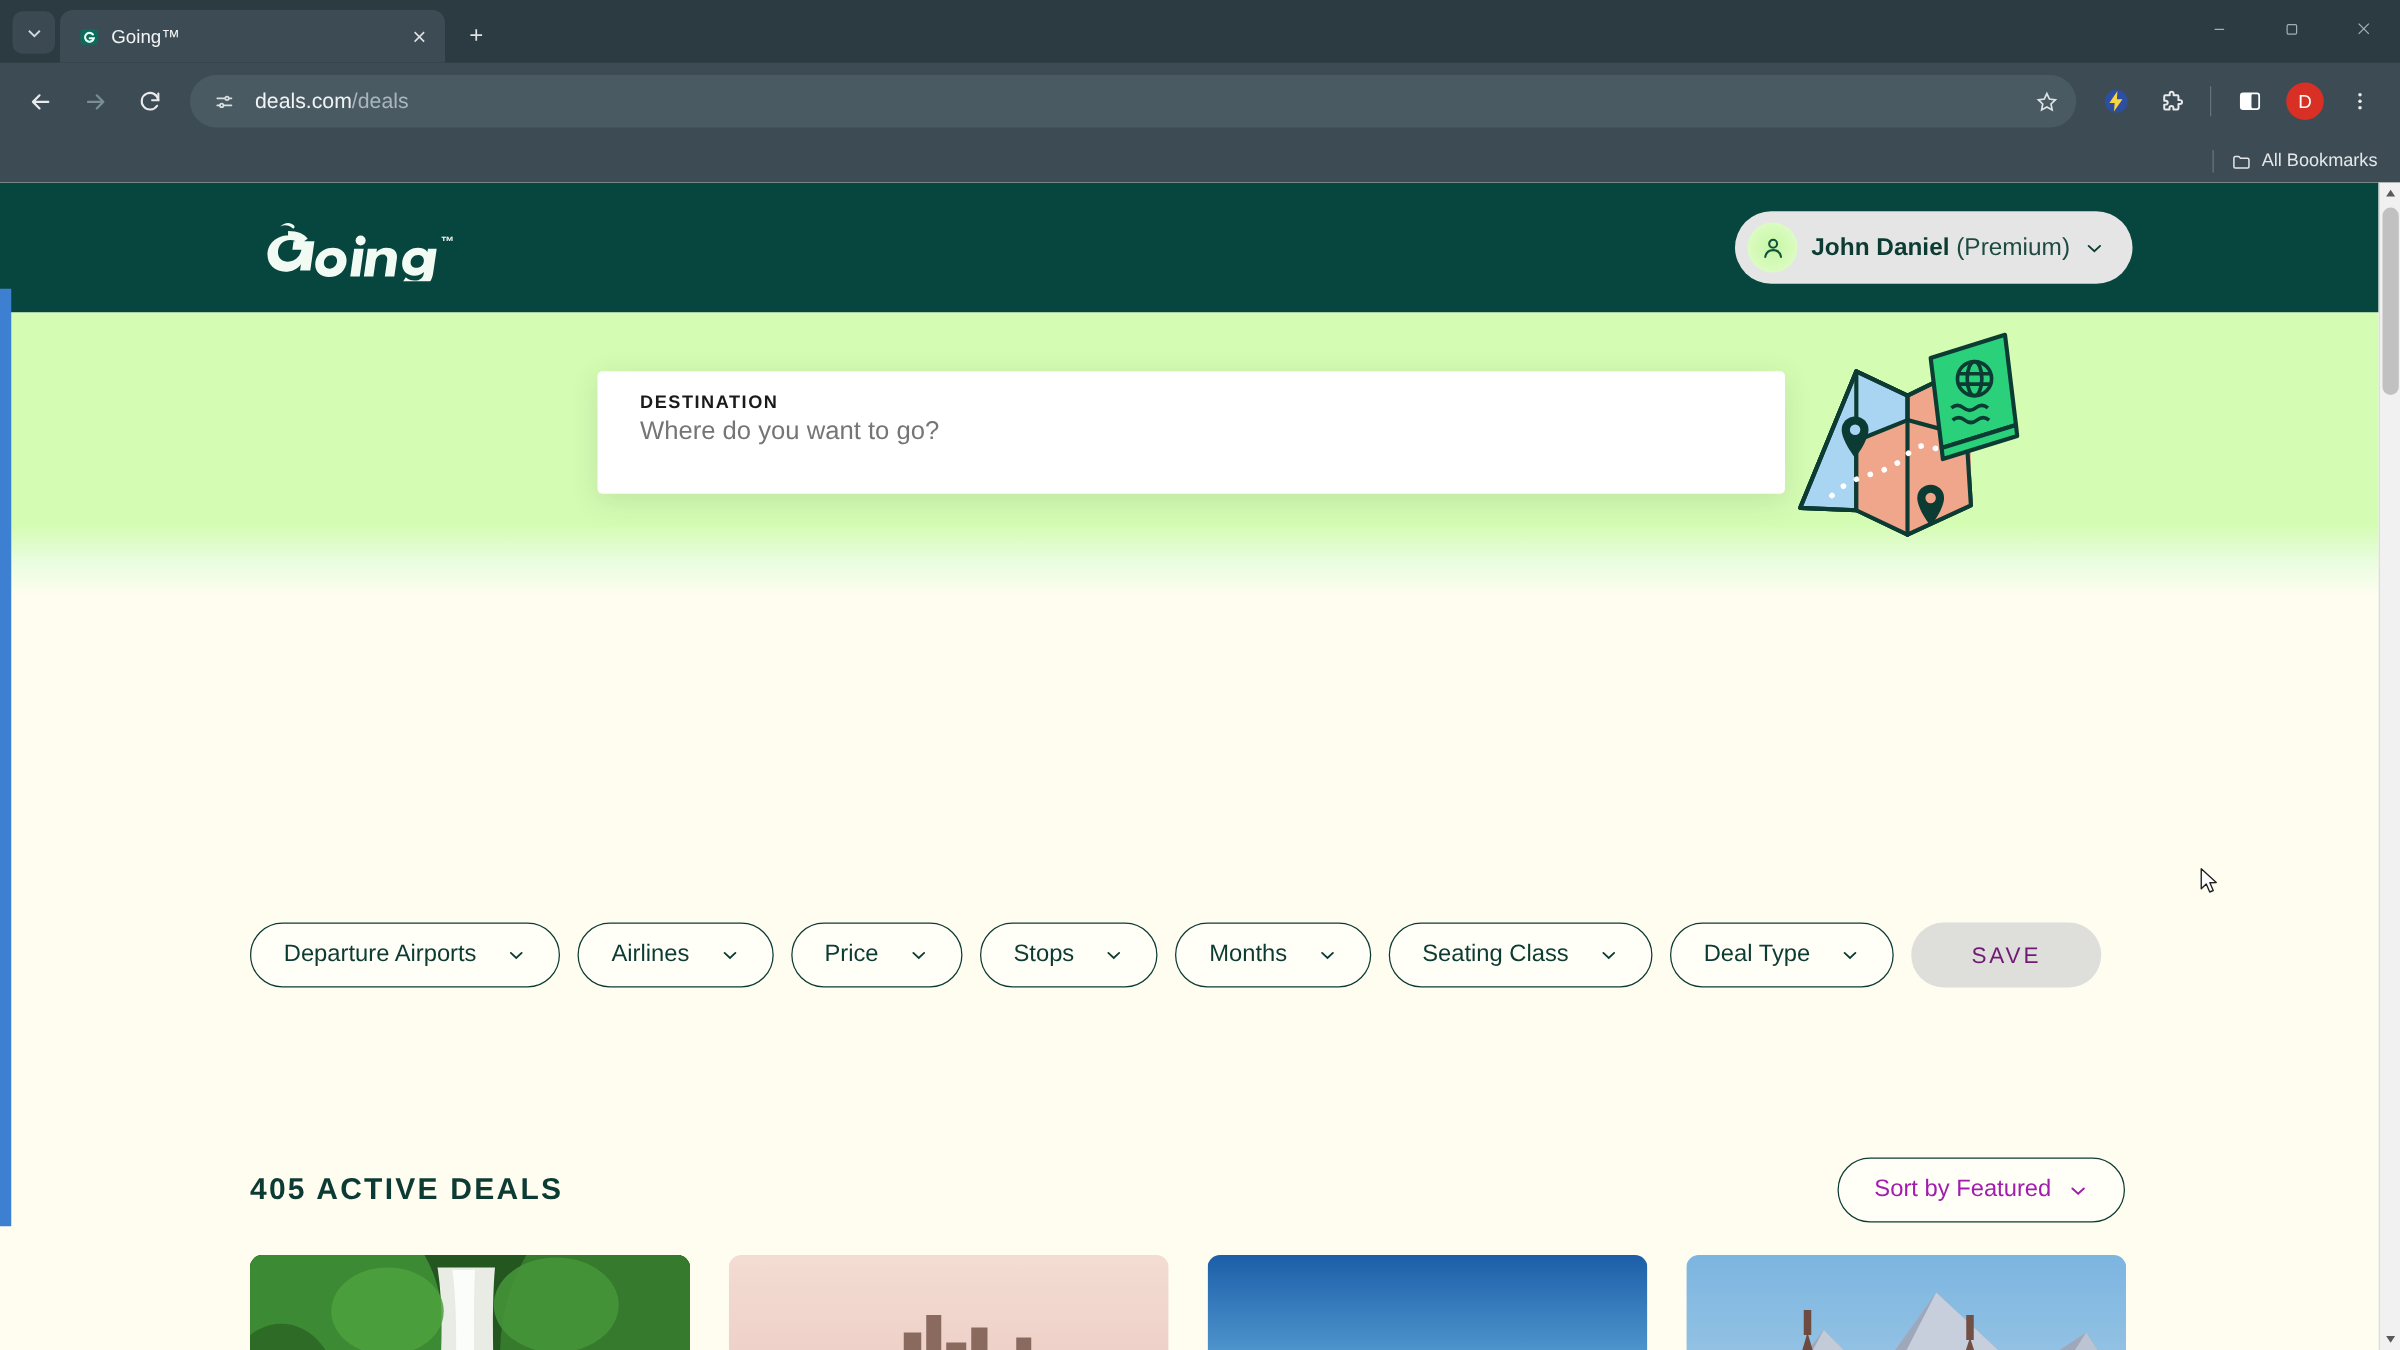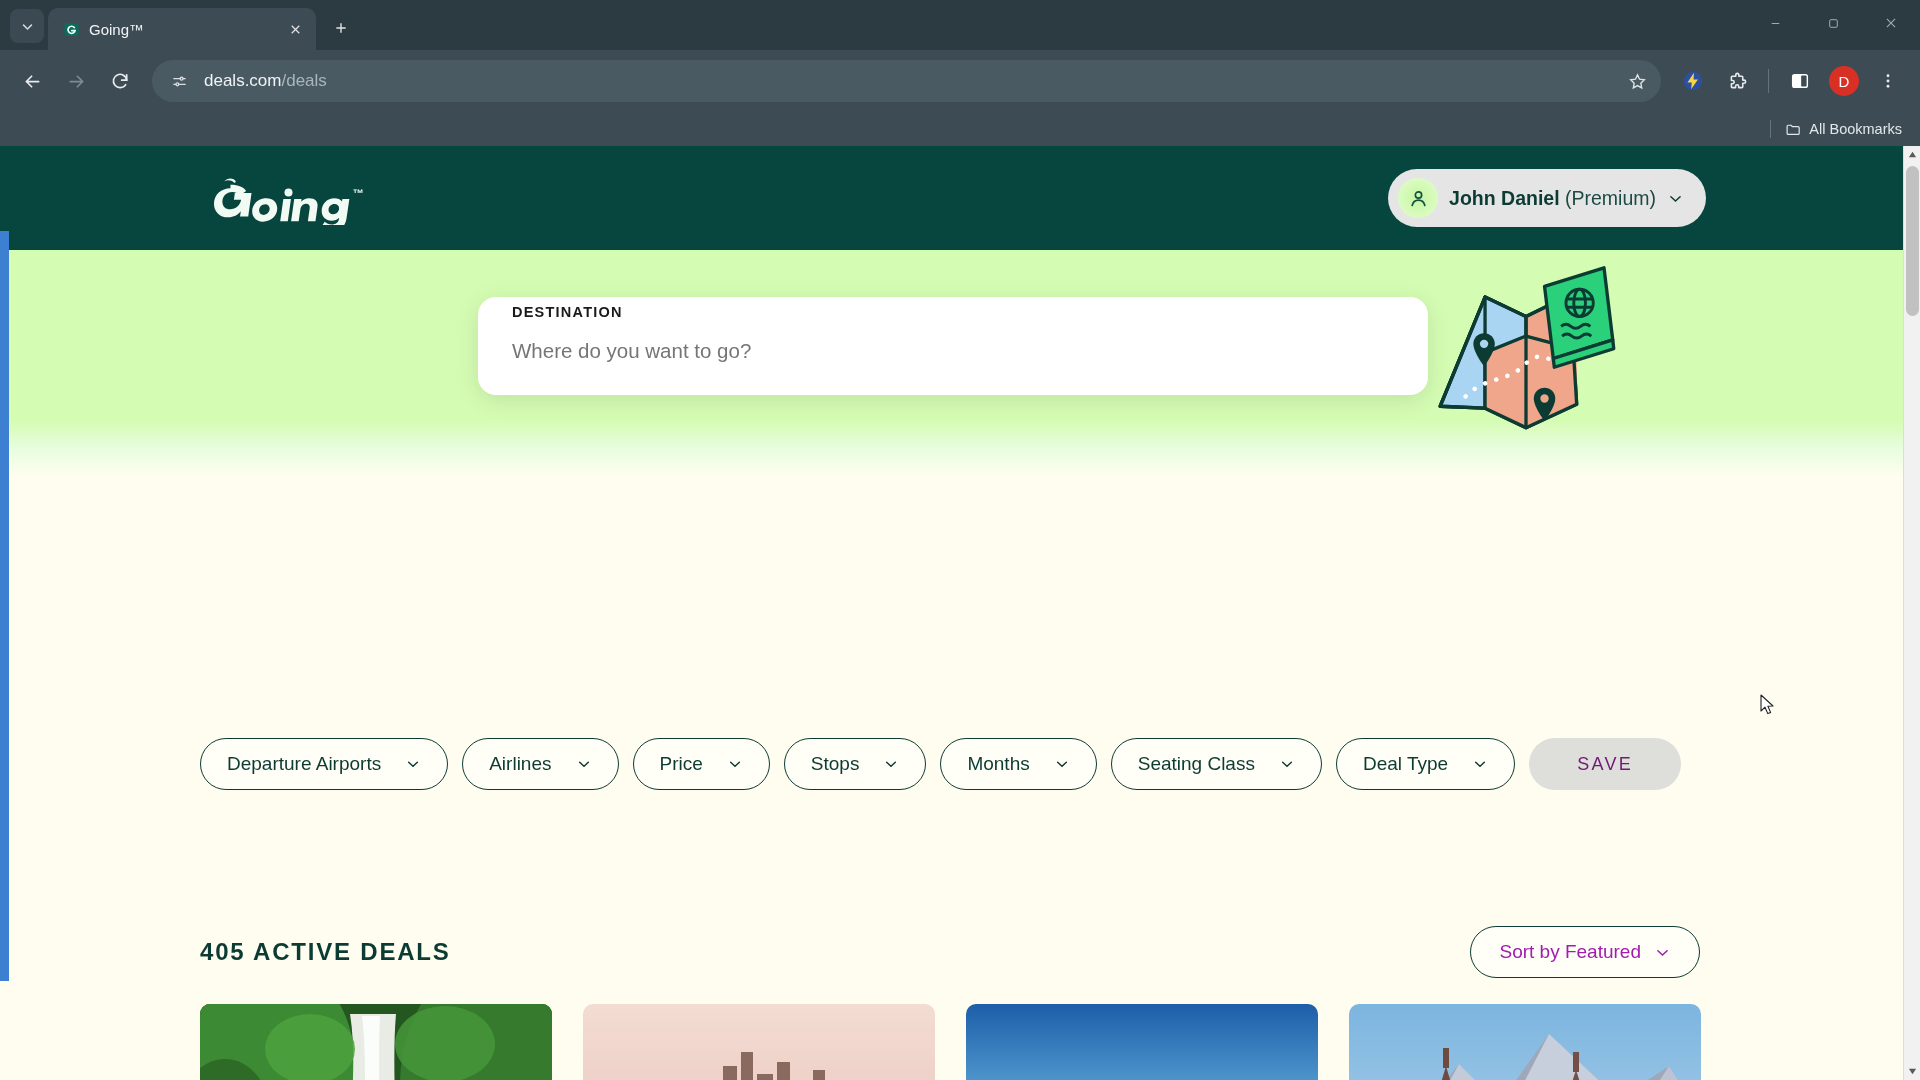--- a/index.html
+++ b/index.html
@@ -17,21 +17,21 @@
     height: 50px; background: #2c3a41;
     display: flex; align-items: flex-end; padding-left: 6px; position: relative;
   }
   .tab-list-btn {
     width: 34px; height: 34px; margin: 0 4px 7px 4px;
     border-radius: 8px; background: #3b4a52;
     display: flex; align-items: center; justify-content: center;
     color: #cfd8dc; flex: 0 0 auto;
   }
   .tab {
-    width: 268px; height: 42px; background: #3d4c54;
+    width: 308px; height: 42px; background: #3d4c54;
     border-radius: 10px 10px 0 0;
     display: flex; align-items: center; gap: 9px;
     padding: 0 10px 0 14px; position: relative;
   }
   .tab-favicon {
     width: 18px; height: 18px; flex: 0 0 auto;
     display: flex; align-items: center; justify-content: center;
   }
   .tab-title {
     flex: 1; color: #f1f3f4; font-size: 15px; white-space: nowrap;
@@ -138,28 +138,28 @@
 
   
   .hero {
     position: relative;
     background: linear-gradient(180deg, #d5fcb3 0%, #d5fcb3 63%, #e9fde0 74%, #fffdf0 84%, #fffdf0 100%);
     height: 270px;
   }
   .search-card {
     position: absolute; left: 478px; top: 47px;
     width: 950px; height: 98px; background: #fff;
-    border-radius: 18px; box-shadow: 0 5px 22px rgba(40,60,40,0.13);
-    padding: 7px 34px;
+    border-radius: 4px; box-shadow: 0 5px 22px rgba(40,60,40,0.13);
+    padding: 17px 34px;
   }
   .search-label {
     font-size: 14.5px; font-weight: 700; letter-spacing: 0.085em; color: #1a1a1a;
   }
   .search-input {
-    margin-top: 19px; font-size: 20.5px; color: #767676;
+    margin-top: 3px; font-size: 20.5px; color: #767676;
     border: none; outline: none; background: transparent; width: 100%;
     font-family: "Liberation Sans", sans-serif;
   }
   .adventurous {
     position: absolute; left: 745px; top: 190px;
     background: #d2fcae; padding: 4px 10px; border-radius: 3px;
     font-size: 20.5px; color: #0c3b33; white-space: nowrap;
   }
   .adventurous a { color: #2c2cd6; text-decoration: underline; }
   .illo { position: absolute; left: 1428px; top: 10px; width: 196px; height: 195px; }

